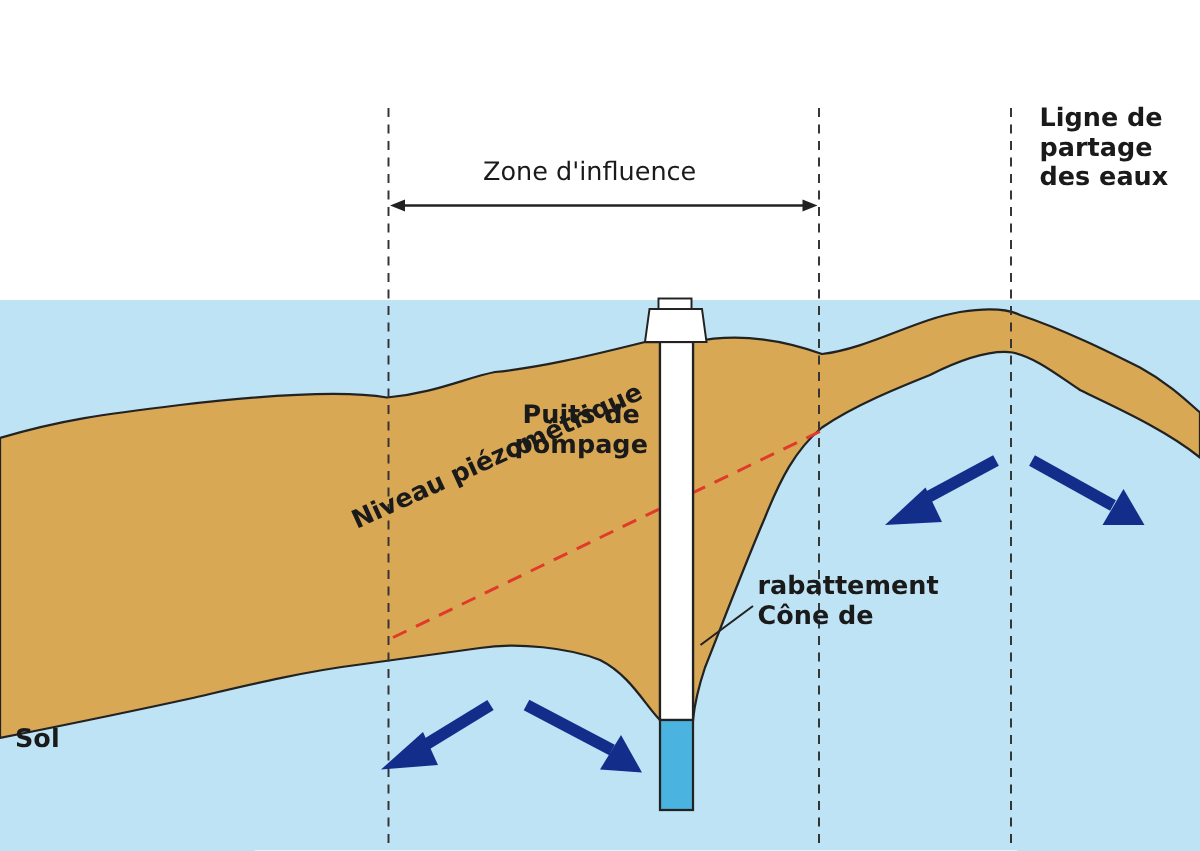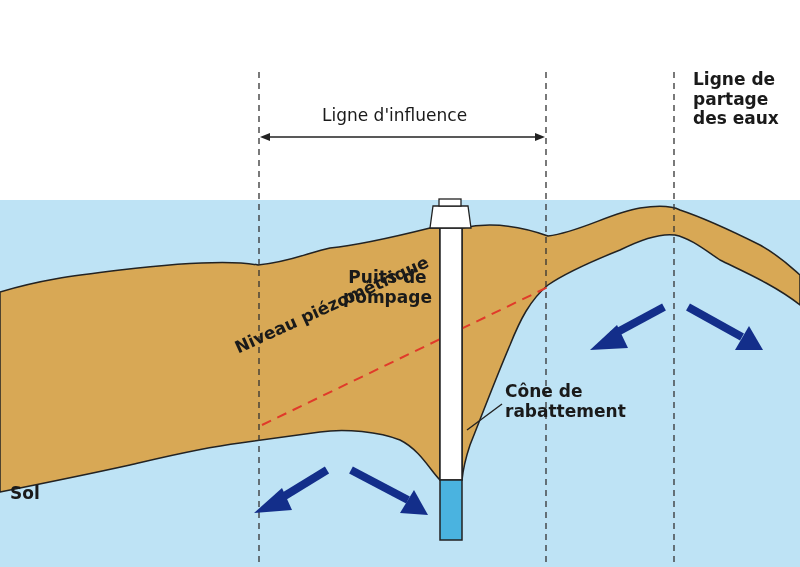--- a/index.html
+++ b/index.html
@@ -69,33 +69,33 @@
   <g>
     <line x1="664" y1="307" x2="612" y2="335" stroke="#132E8A" stroke-width="8"></line>
     <path d="M590,350 L617,325 L628,348 Z" fill="#132E8A"></path>
   </g>
   <g>
     <line x1="688" y1="307" x2="742" y2="337" stroke="#132E8A" stroke-width="8"></line>
     <path d="M763,350 L749,326 L735,350 Z" fill="#132E8A"></path>
   </g>
 </svg>
 
-<div id="zone-label" class="lbl lbl-reg">Ligne d'influence</div>
+<div id="zone-label" class="lbl lbl-reg">Zone d'influence</div>
 
 <div id="ligne-label" class="lbl lbl-reg">
   <span>Ligne de</span>
   <span>partage</span>
   <span>des eaux</span>
 </div>
 
 <div id="puits-label" class="lbl lbl-bold">
   <span>Puits de</span>
   <span>pompage</span>
 </div>
 
 <div id="niveau-label" class="lbl">Niveau piézométrique</div>
 
 <div id="cone-label" class="lbl lbl-bold">
+  <span>rabattement</span>
   <span>Cône de</span>
-  <span>rabattement</span>
 </div>
 
 <div id="sol-label" class="lbl lbl-bold">Sol</div>
 
 </body></html>

